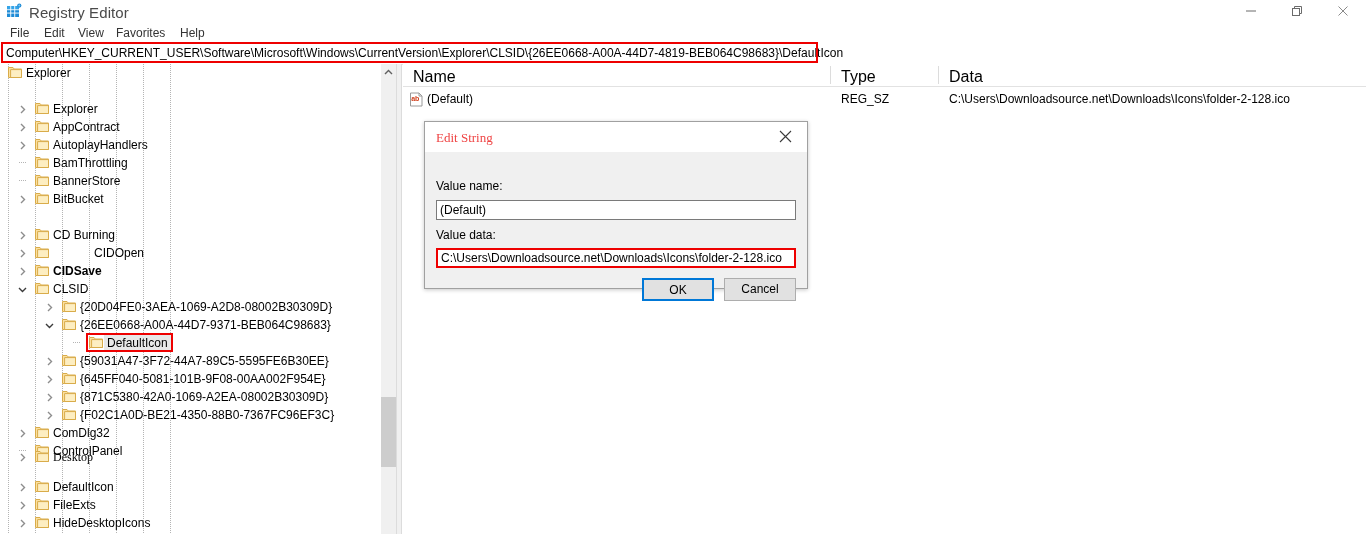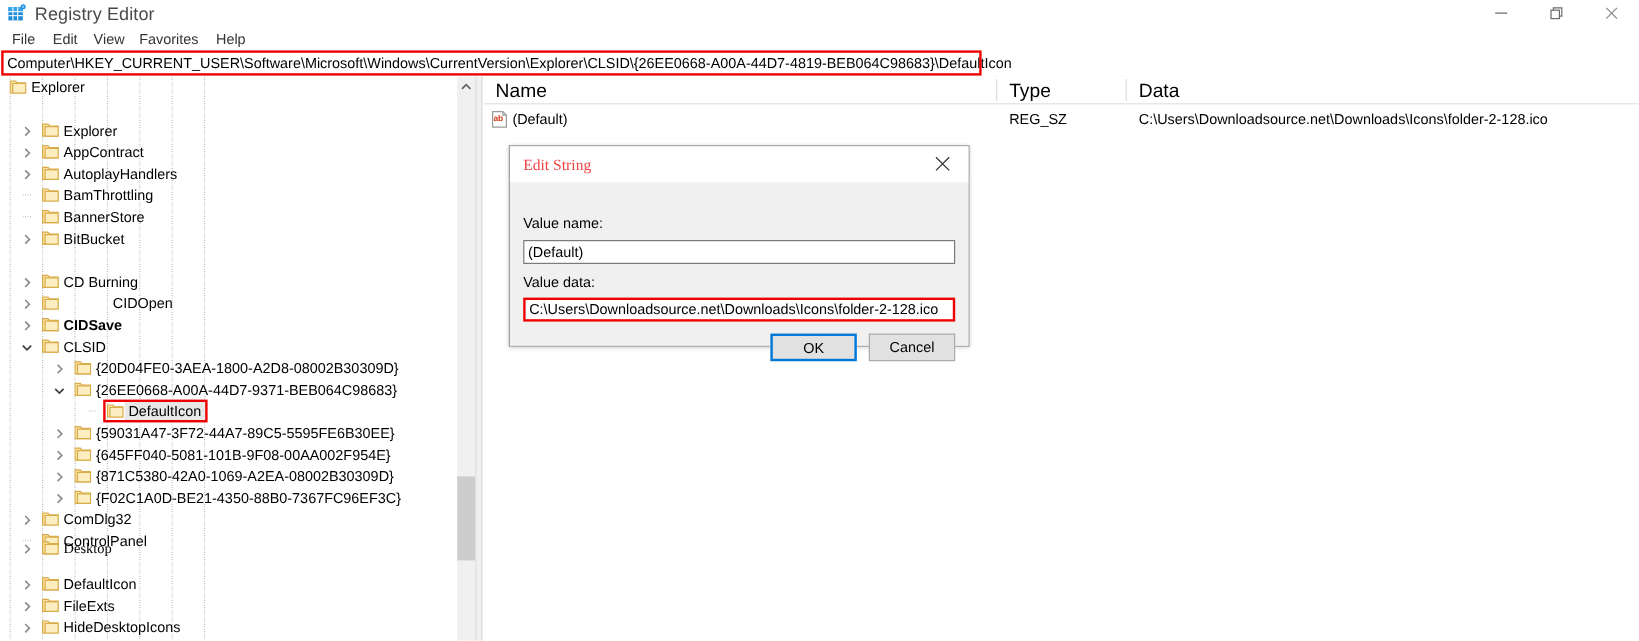--- a/index.html
+++ b/index.html
@@ -434,21 +434,21 @@
         <span class="tlabel" style="left: 53px;">CLSID</span>
       </div>
       <div class="trow" style="top: 234px;">
         <span class="texp" style="left: 44px;"><svg width="11" height="11" viewBox="0 0 11 11">
             <path d="M4 2 L7.5 5.5 L4 9" fill="none" stroke="#8d8d8d" stroke-width="1.4"></path>
           </svg></span>
         <span class="tfolder" style="left: 62px;"><svg width="14" height="13" viewBox="0 0 14 13">
             <path d="M0.5 1.5 H5 L6.3 3 H13.5 V11.5 H0.5 Z" fill="#fbe0a0" stroke="#d9ac4a" stroke-width="1"></path>
             <path d="M2.6 3.6 H13.5 V11.5 H2.6 Z" fill="#fdeec2" stroke="#d9ac4a" stroke-width="1"></path>
           </svg></span>
-        <span class="tlabel" style="left: 80px;">{20D04FE0-3AEA-1800-A2D8-08002B30309D}</span>
+        <span class="tlabel" style="left: 80px;">{20D04FE0-3AEA-1069-A2D8-08002B30309D}</span>
       </div>
       <div class="trow" style="top: 252px;">
         <span class="texp" style="left: 44px;"><svg width="11" height="11" viewBox="0 0 11 11">
             <path d="M2 4 L5.5 7.5 L9 4" fill="none" stroke="#3b3b3b" stroke-width="1.4"></path>
           </svg></span>
         <span class="tfolder" style="left: 62px;"><svg width="14" height="13" viewBox="0 0 14 13">
             <path d="M0.5 1.5 H5 L6.3 3 H13.5 V11.5 H0.5 Z" fill="#fbe0a0" stroke="#d9ac4a" stroke-width="1"></path>
             <path d="M2.6 3.6 H13.5 V11.5 H2.6 Z" fill="#fdeec2" stroke="#d9ac4a" stroke-width="1"></path>
           </svg></span>
         <span class="tlabel" style="left: 80px;">{26EE0668-A00A-44D7-9371-BEB064C98683}</span>

